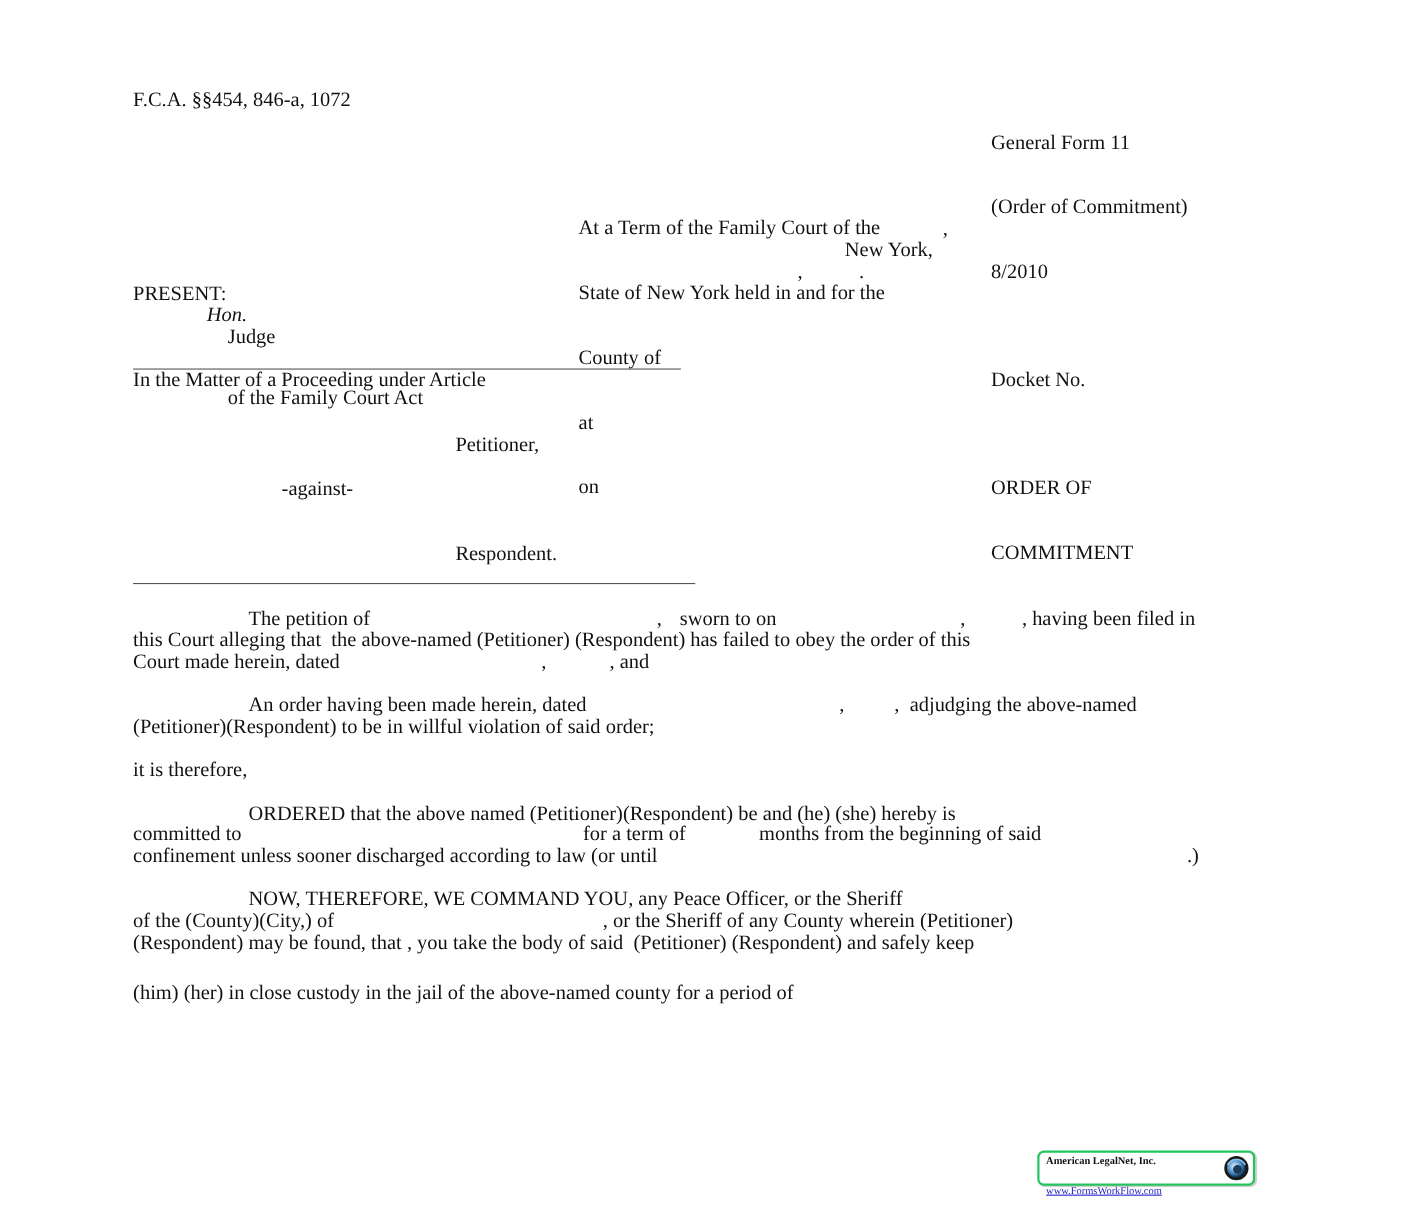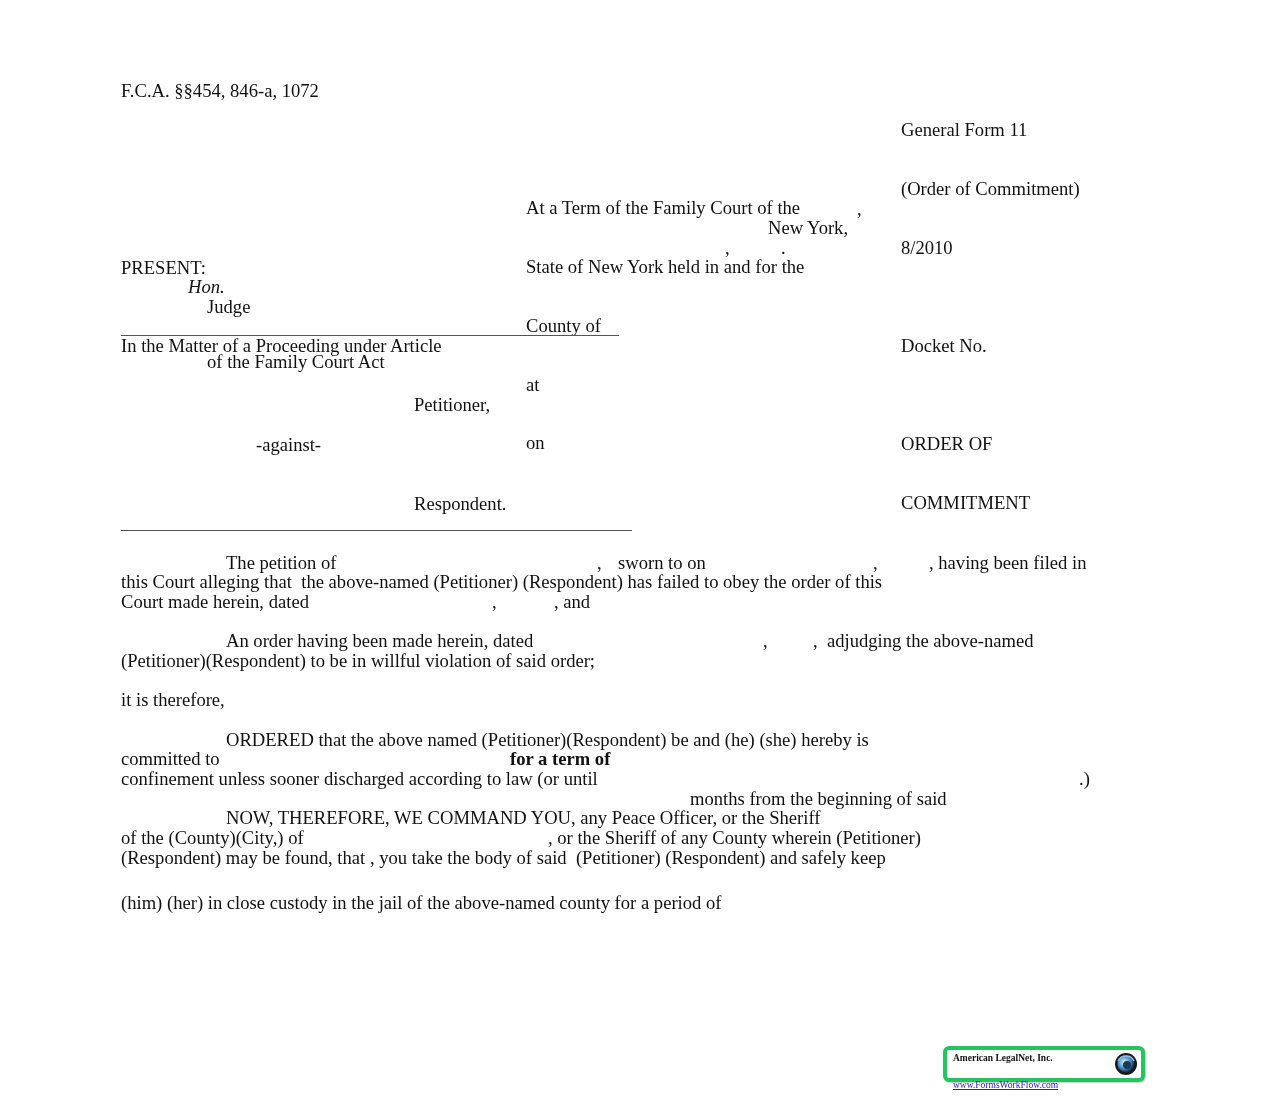--- a/index.html
+++ b/index.html
@@ -23,21 +23,21 @@
       position: absolute;
       height: 0;
       border-top: 1px solid #555;
     }
     .footer-badge {
       position: absolute;
       left: 943px;
       top: 1046px;
       width: 194px;
       height: 28px;
-      border: 4px solid #22c55e;
+      border: 2px solid #22c55e;
       border-radius: 6px;
       background: #ffffff;
       box-shadow: 1px 1px 1px #ccc;
     }
     .badge-name {
       position: absolute;
       left: 6px;
       top: 3px;
       font-family: "Liberation Serif", serif;
       font-weight: bold;
@@ -125,22 +125,22 @@
   <div class="abs" style="left:763px; top:631px;">,</div>
   <div class="abs" style="left:813px; top:631px;">,  adjudging the above-named</div>
   <div class="abs" style="left:121px; top:651px;">(Petitioner)(Respondent) to be in willful violation of said order;</div>
 </div>
 
 <div class="abs" style="left:121px; top:690px;">it is therefore,</div>
 
 <div>
   <div class="abs" style="left:226px; top:730px;">ORDERED that the above named (Petitioner)(Respondent) be and (he) (she) hereby is</div>
   <div class="abs" style="left:121px; top:749px;">committed to</div>
-  <div class="abs" style="left:510px; top:749px;font-weight:bold;">for a term of</div>
-  <div class="abs" style="left:690px; top:749px;margin-top:40px;">months from the beginning of said</div>
+  <div class="abs" style="left:530px; top:749px;">for a term of</div>
+  <div class="abs" style="left:690px; top:749px;">months from the beginning of said</div>
   <div class="abs" style="left:121px; top:769px;">confinement unless sooner discharged according to law (or until</div>
   <div class="abs" style="left:1079px; top:769px;">.)</div>
 </div>
 
 <div>
   <div class="abs" style="left:226px; top:808px;">NOW, THEREFORE, WE COMMAND YOU, any Peace Officer, or the Sheriff</div>
   <div class="abs" style="left:121px; top:828px;">of the (County)(City,) of</div>
   <div class="abs" style="left:548px; top:828px;">, or the Sheriff of any County wherein (Petitioner)</div>
   <div class="abs" style="left:121px; top:848px;">(Respondent) may be found, that , you take the body of said  (Petitioner) (Respondent) and safely keep</div>
   <div class="abs" style="left:121px; top:867px;margin-top:26px;">(him) (her) in close custody in the jail of the above-named county for a period of</div>

